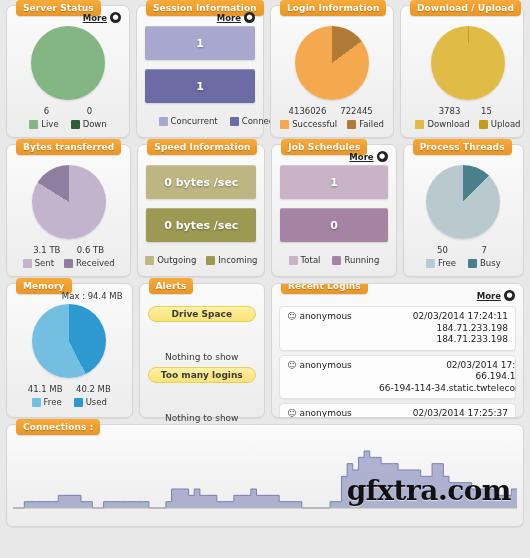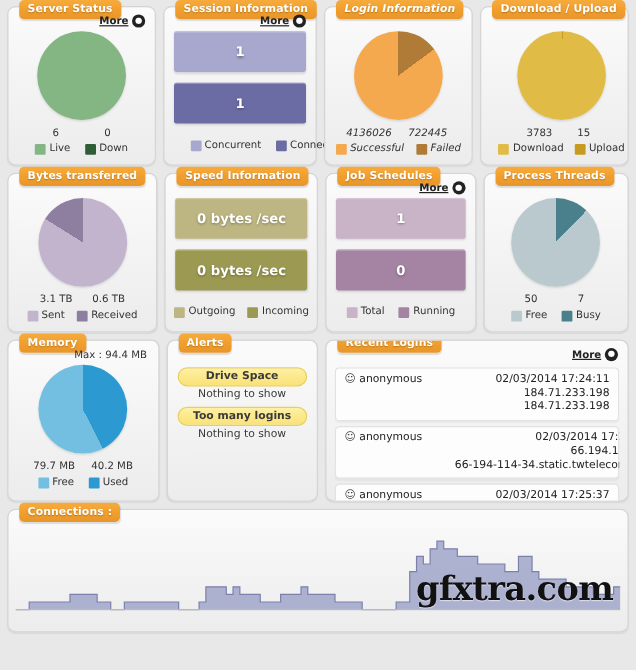--- a/index.html
+++ b/index.html
@@ -72,21 +72,21 @@
 
   
   .alert-item{margin-bottom:2px;}
   .alert-pill{
     background:linear-gradient(to bottom,#fdf0a8 0%,#fce98a 50%,#f9e27a 100%);
     border:1px solid #e9cf5e;
     border-radius:9px;
     text-align:center;font-weight:bold;font-size:9px;color:#3a3a3a;
     padding:2px 6px;
   }
-  .alert-note{text-align:center;font-size:9px;color:#3a3a3a;padding:2px 0 3px 0;}
+  .alert-note{text-align:center;font-size:9px;color:#3a3a3a;padding:2px 0 3px 0;margin-top:28px;}
 
   
   .login-list{display:flex;flex-direction:column;gap:4px;overflow:hidden;}
   .login-row{
     background:#fdfdfd;border:1px solid #e2e2e2;border-radius:4px;
     padding:4px 7px;display:flex;gap:6px;align-items:flex-start;
     box-shadow:0 1px 1px rgba(0,0,0,0.04);
   }
   .login-user{display:flex;align-items:center;gap:3px;font-size:9px;color:#222;white-space:nowrap;min-width:86px;}
   .user-icon{font-size:9px;color:#444;}
@@ -157,21 +157,21 @@
             </span>
             <span class="li">
               <i class="sw" style="background:#6c6ca5;"></i>
               <span>Connected</span>
             </span>
           </div>
         </div>
       </div>
     </div>
 
-    <div class="panel" style="width:128px;height:133px;font-style:italic;">
+    <div class="panel" style="width:128px;height:133px;">
       <div class="panel-title">Login Information</div>
       <div class="panel-body">
         <div class="pie-wrap">
           <div class="pie" style="width:74px;height:74px;background:conic-gradient(#b07b37 0deg 53.5deg,#f5a94e 53.5deg 360deg);"></div>
           <div class="vals" style="padding:0 4px;">
             <span>4136026</span>
             <span>722445</span>
           </div>
           <div class="legend" style="gap:10px;justify-content:center;">
             <span class="li">
@@ -306,21 +306,21 @@
 
   <div class="row">
 
     <div class="panel" style="width:128px;height:135px;">
       <div class="panel-title">Memory</div>
       <div class="max-label">Max : 94.4 MB</div>
       <div class="panel-body">
         <div class="pie-wrap">
           <div class="pie" style="width:74px;height:74px;background:conic-gradient(#2c9ad1 0deg 153deg,#72bfe2 153deg 360deg);"></div>
           <div class="vals" style="padding:0 6px;">
-            <span>79.7 MB</span>
+            <span>41.1 MB</span>
             <span>40.2 MB</span>
           </div>
           <div class="legend">
             <span class="li">
               <i class="sw" style="background:#72bfe2;"></i>
               <span>Free</span>
             </span>
             <span class="li">
               <i class="sw" style="background:#2c9ad1;"></i>
               <span>Used</span>

